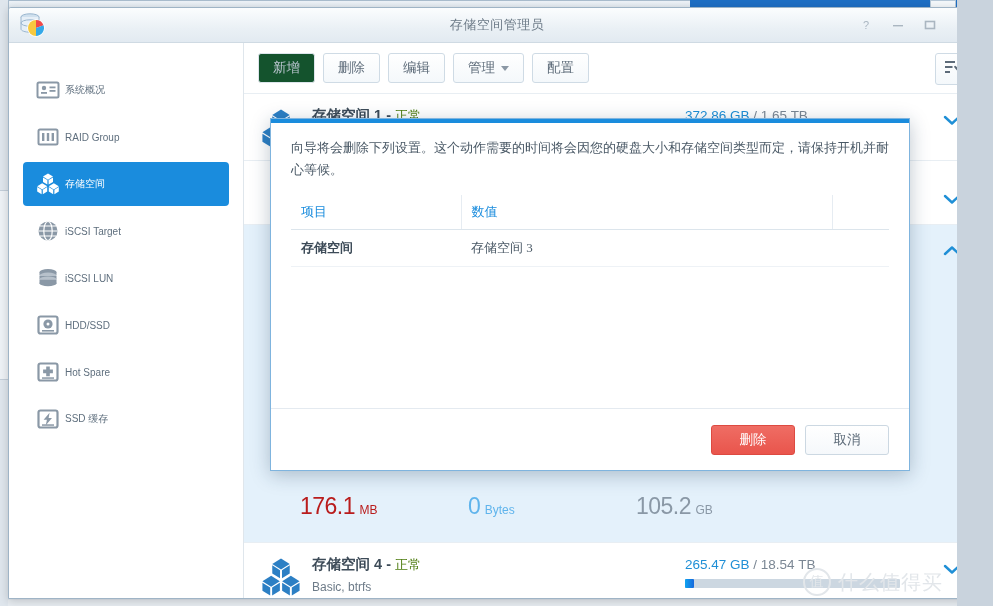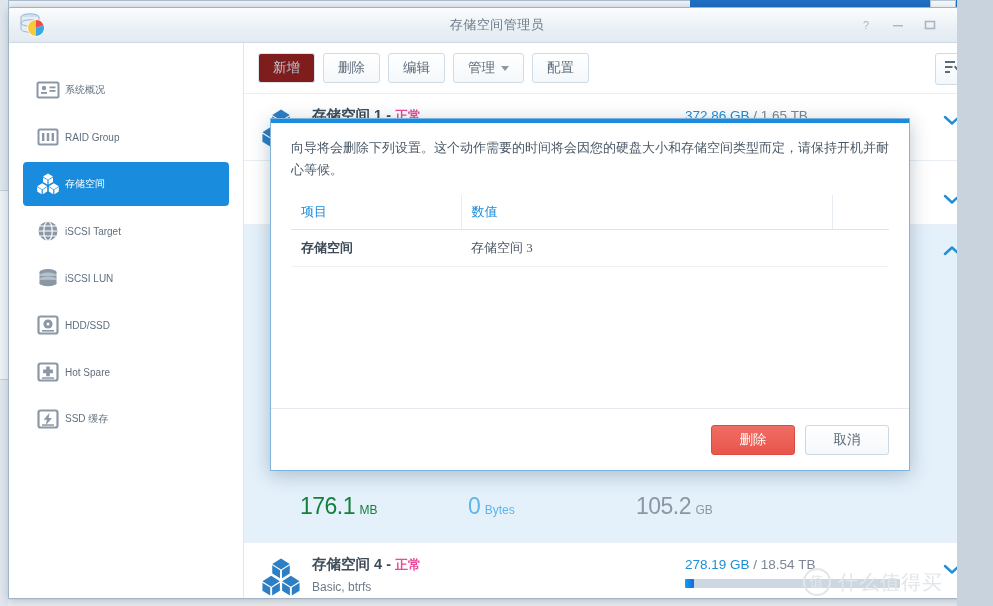--- a/index.html
+++ b/index.html
@@ -83,59 +83,59 @@
     display:flex;align-items:flex-start;gap:8px;position:relative;
   }
   .tb-btn{
     height:30px;min-width:56px;padding:0 14px;
     background:linear-gradient(#ffffff,#f4f8fb);
     border:1px solid #cfdbe5;border-radius:3px;
     color:#5d6b79;font-size:13.5px;
     display:flex;align-items:center;justify-content:center;gap:6px;
     cursor:default;box-sizing:border-box;
   }
-  .tb-btn.disabled{color:#b9c4ce;border-color:#dde5ec;background:#7f1d1d;}
+  .tb-btn.disabled{color:#b9c4ce;border-color:#dde5ec;background:#14532d;}
   .caret{
     width:0;height:0;border-left:4px solid transparent;border-right:4px solid transparent;
     border-top:5px solid #8b98a5;display:inline-block;
   }
   .sort-btn{
     position:absolute;right:14px;top:10px;
     width:34px;height:30px;background:linear-gradient(#ffffff,#f4f8fb);
     border:1px solid #cfdbe5;border-radius:3px;
     display:flex;align-items:center;justify-content:center;cursor:default;
   }
   .vol-list{position:absolute;left:0;right:0;top:50px;bottom:0;overflow:hidden;}
   .vol-row{
     position:relative;border-top:1px solid #e8eef3;
     padding:10px 16px 10px 16px;box-sizing:border-box;
     display:flex;align-items:flex-start;
   }
   .vol-row.selected{background:#e4f1fb;}
   .vol-ico{width:42px;height:44px;flex:none;margin-right:10px;margin-top:2px;}
   .vol-main{flex:1;min-width:0;padding-top:2px;}
   .vol-title{font-size:14.5px;color:#3d4b58;font-weight:bold;}
-  .vol-status{color:#ec4899;font-weight:bold;font-size:13px;}
+  .vol-status{color:#4d7c0f;font-weight:normal;font-size:13px;}
   .vol-sub{font-size:12px;color:#6d7b88;margin-top:6px;}
   .vol-right{width:250px;flex:none;padding-top:4px;text-align:left;}
   .vol-cap{font-size:13.5px;color:#1f8fd6;}
   .vol-cap .total{color:#7b8794;}
   .bar-bg{
     margin-top:7px;height:9px;border-radius:1px;background:#ccd7e1;width:215px;
   }
   .bar-fg{height:9px;border-radius:1px;background:linear-gradient(90deg,#0fa3f0,#1668dc);}
   .chev{
     width:34px;flex:none;display:flex;align-items:flex-start;justify-content:center;
     padding-top:10px;color:#1f8fd6;cursor:default;
   }
   .stats-row{display:flex;padding:6px 16px 16px 56px;}
   .stat{width:168px;}
   .stat-val{font-size:23px;letter-spacing:-.5px;}
   .stat-unit{font-size:12px;}
-  .stat.a .stat-val,.stat.a .stat-unit{color:#15803d;text-align:center;}
+  .stat.a .stat-val,.stat.a .stat-unit{color:#b91c1c;text-align:center;}
   .stat.b .stat-val,.stat.b .stat-unit{color:#5fb4ec;}
   .stat.c .stat-val,.stat.c .stat-unit{color:#8a98a6;}
 
   
   .scroll-track{
     position:absolute;right:2px;top:54px;width:9px;bottom:6px;background:transparent;
   }
   .scroll-thumb{
     position:absolute;right:2px;top:150px;width:9px;height:125px;
     background:#c2cdd8;border-radius:5px;
@@ -496,21 +496,21 @@
             <div class="vol-main">
               <div class="vol-title">
                 <span>存储空间 4</span>
                 <span>-</span>
                 <span class="vol-status">正常</span>
               </div>
               <div class="vol-sub">Basic, btrfs</div>
             </div>
             <div class="vol-right">
               <div class="vol-cap">
-                <span>278.19 GB</span>
+                <span>265.47 GB</span>
                 <span class="total">/</span>
                 <span class="total">18.54 TB</span>
               </div>
               <div class="bar-bg">
                 <div class="bar-fg" style="width:4%"></div>
               </div>
             </div>
             <div class="chev">
               <svg width="18" height="12" viewBox="0 0 18 12">
                   <path d="M2 3 L9 9.5 L16 3" stroke="#1f8fd6" stroke-width="2.4" fill="none" stroke-linecap="round" stroke-linejoin="round"></path>

